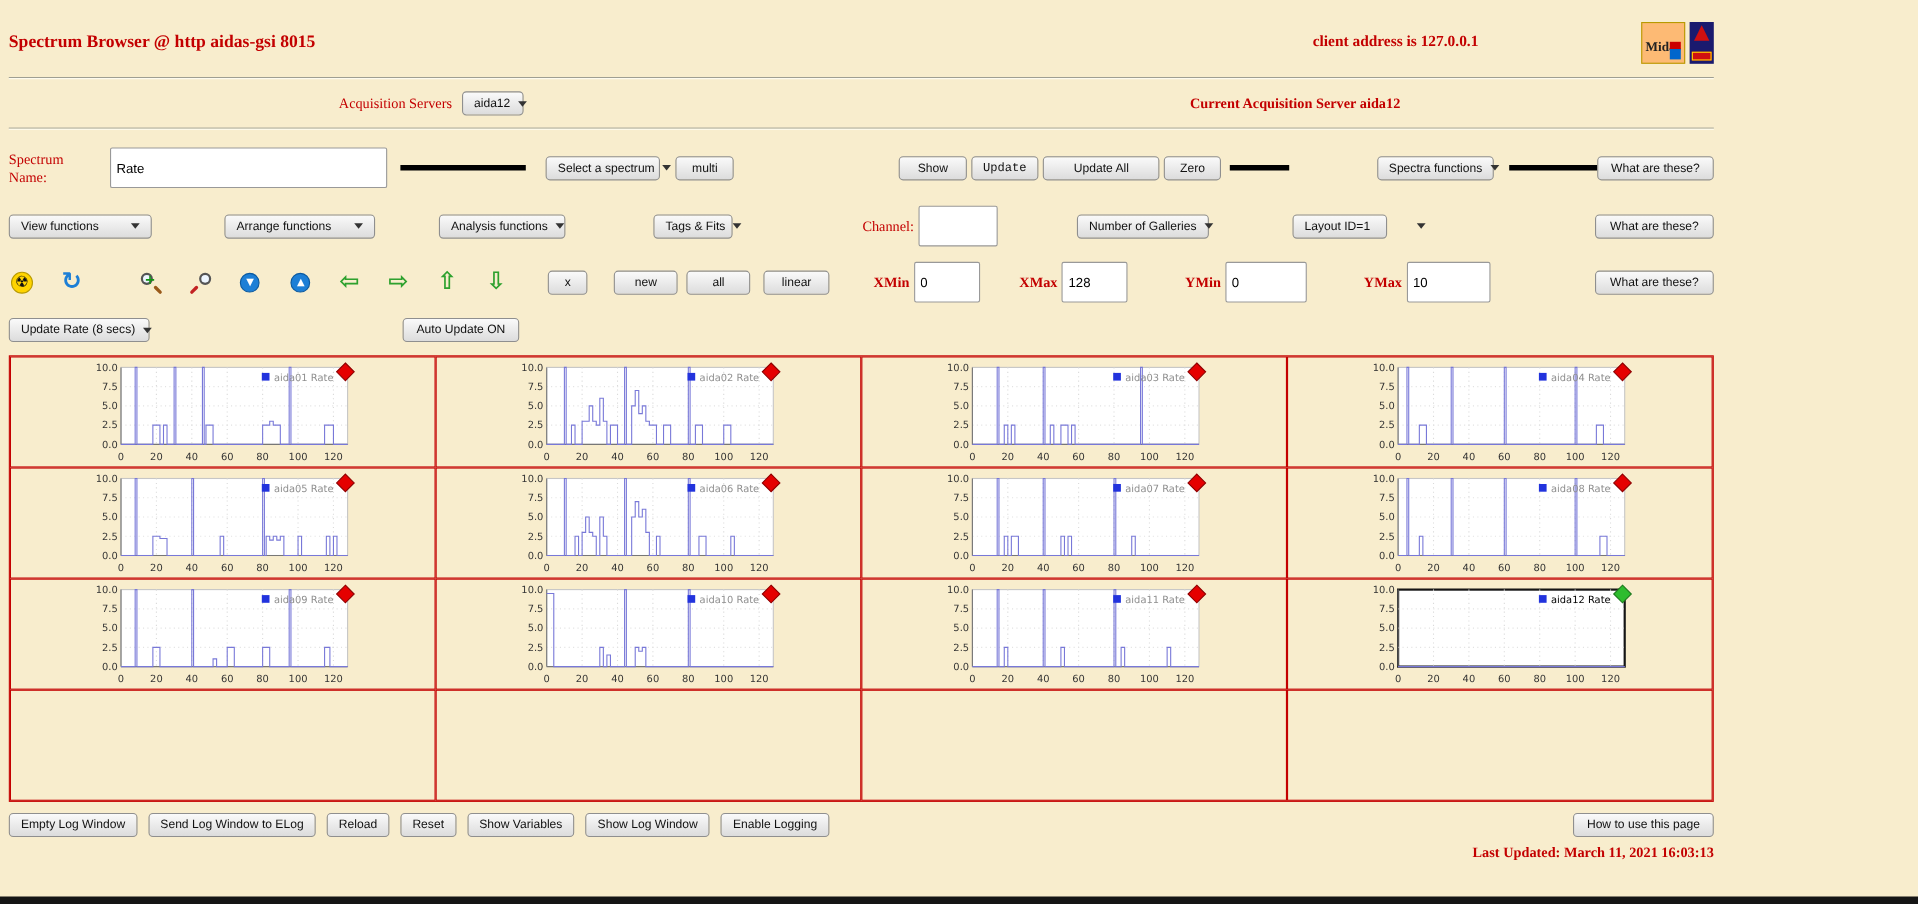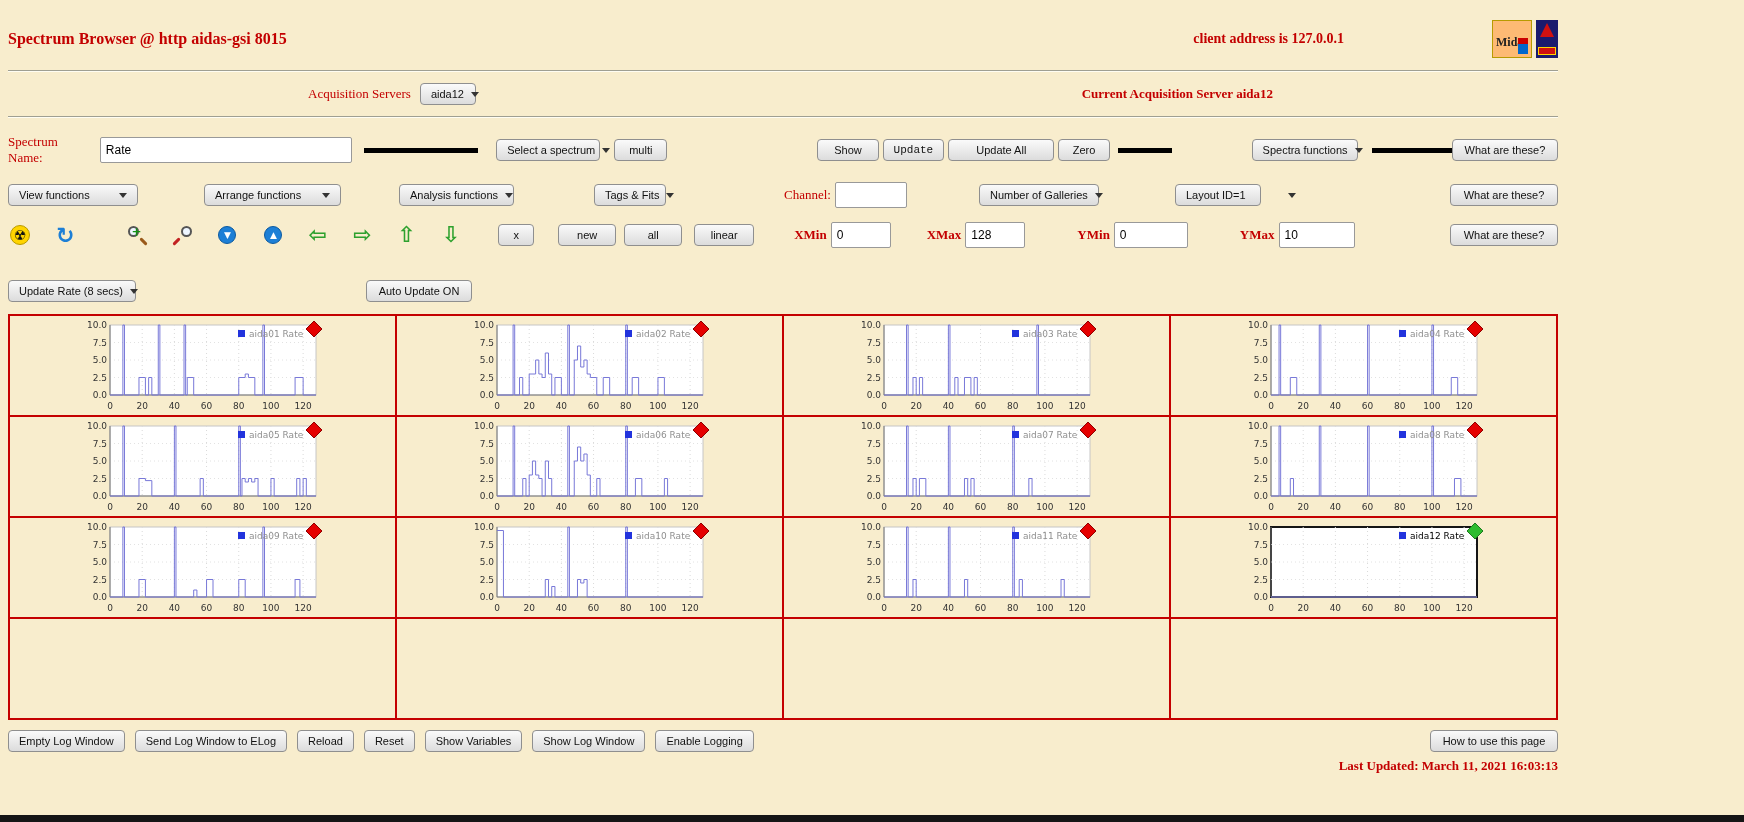--- a/index.html
+++ b/index.html
@@ -20,21 +20,21 @@
 
   .btn, .sel {
     display:inline-flex; align-items:center; justify-content:center;
     background:linear-gradient(#fafafa,#dcdcdc);
     border:1px solid #8f8f8f; border-radius:4px;
     font-size:11px; height:22px; padding:0 10px; color:#111;
     font-family:"Liberation Sans", sans-serif; white-space:nowrap; cursor:pointer;
   }
   .sel { justify-content:space-between; }
   .caret { width:0; height:0; border-left:4px solid transparent; border-right:4px solid transparent; border-top:5px solid #333; margin-left:7px; }
-  .inp { height:26px; border:1px solid #999; border-radius:2px; background:#fff; font-size:12px; padding:0 5px; font-family:"Liberation Sans",sans-serif; }
+  .inp { height:37px; border:1px solid #999; border-radius:2px; background:#fff; font-size:12px; padding:0 5px; font-family:"Liberation Sans",sans-serif; }
   .bar { height:5px; background:#000; }
 
   
   .logos { display:flex; align-items:flex-start; gap:4px; margin-left:148px; }
   .midas-logo { width:40px; height:38px; background:#fdba74; border:1px solid #b89a00; position:relative; padding:14px 3px; }
   .midas-text { font-family:"Liberation Serif",serif; font-weight:bold; font-size:12px; color:#222; }
   .midas-text::first-letter { font-size:19px; color:#c00000; }
   .midas-art { position:absolute; right:3px; bottom:3px; width:10px; height:16px; background:linear-gradient(#c00 0 40%, #06c 40% 100%); }
   .fac-logo { width:22px; height:38px; background:#1a1a6e; position:relative; }
   .fac-tri { position:absolute; left:4px; top:3px; width:0; height:0; border-left:7px solid transparent; border-right:7px solid transparent; border-bottom:14px solid #d01010; }
@@ -173,21 +173,21 @@
     <input class="inp" style="width: 60px; margin-left: 4px;" value="0">
     <span class="red b" style="margin-left:36px; font-size:13px;">XMax</span>
     <input class="inp" style="width: 60px; margin-left: 4px;" value="128">
     <span class="red b" style="margin-left:52px; font-size:13px;">YMin</span>
     <input class="inp" style="width: 74px; margin-left: 4px;" value="0">
     <span class="red b" style="margin-left:52px; font-size:13px;">YMax</span>
     <input class="inp" style="width: 76px; margin-left: 4px;" value="10">
     <button class="btn ml-auto" style="width:108px;">What are these?</button>
   </div>
 
-  <div class="row" style="margin-top:32px;align-items:flex-end;">
+  <div class="row" style="margin-top:14px;align-items:flex-end;">
     <span class="sel" style="width:128px;">
       <span>Update Rate (8 secs)</span>
       <span class="caret"></span>
     </span>
     <button class="btn" style="margin-left:230px; width:106px;">Auto Update ON</button>
   </div>
 
   <div id="grid">
       <div class="cell">
         <svg width="242" height="95">

